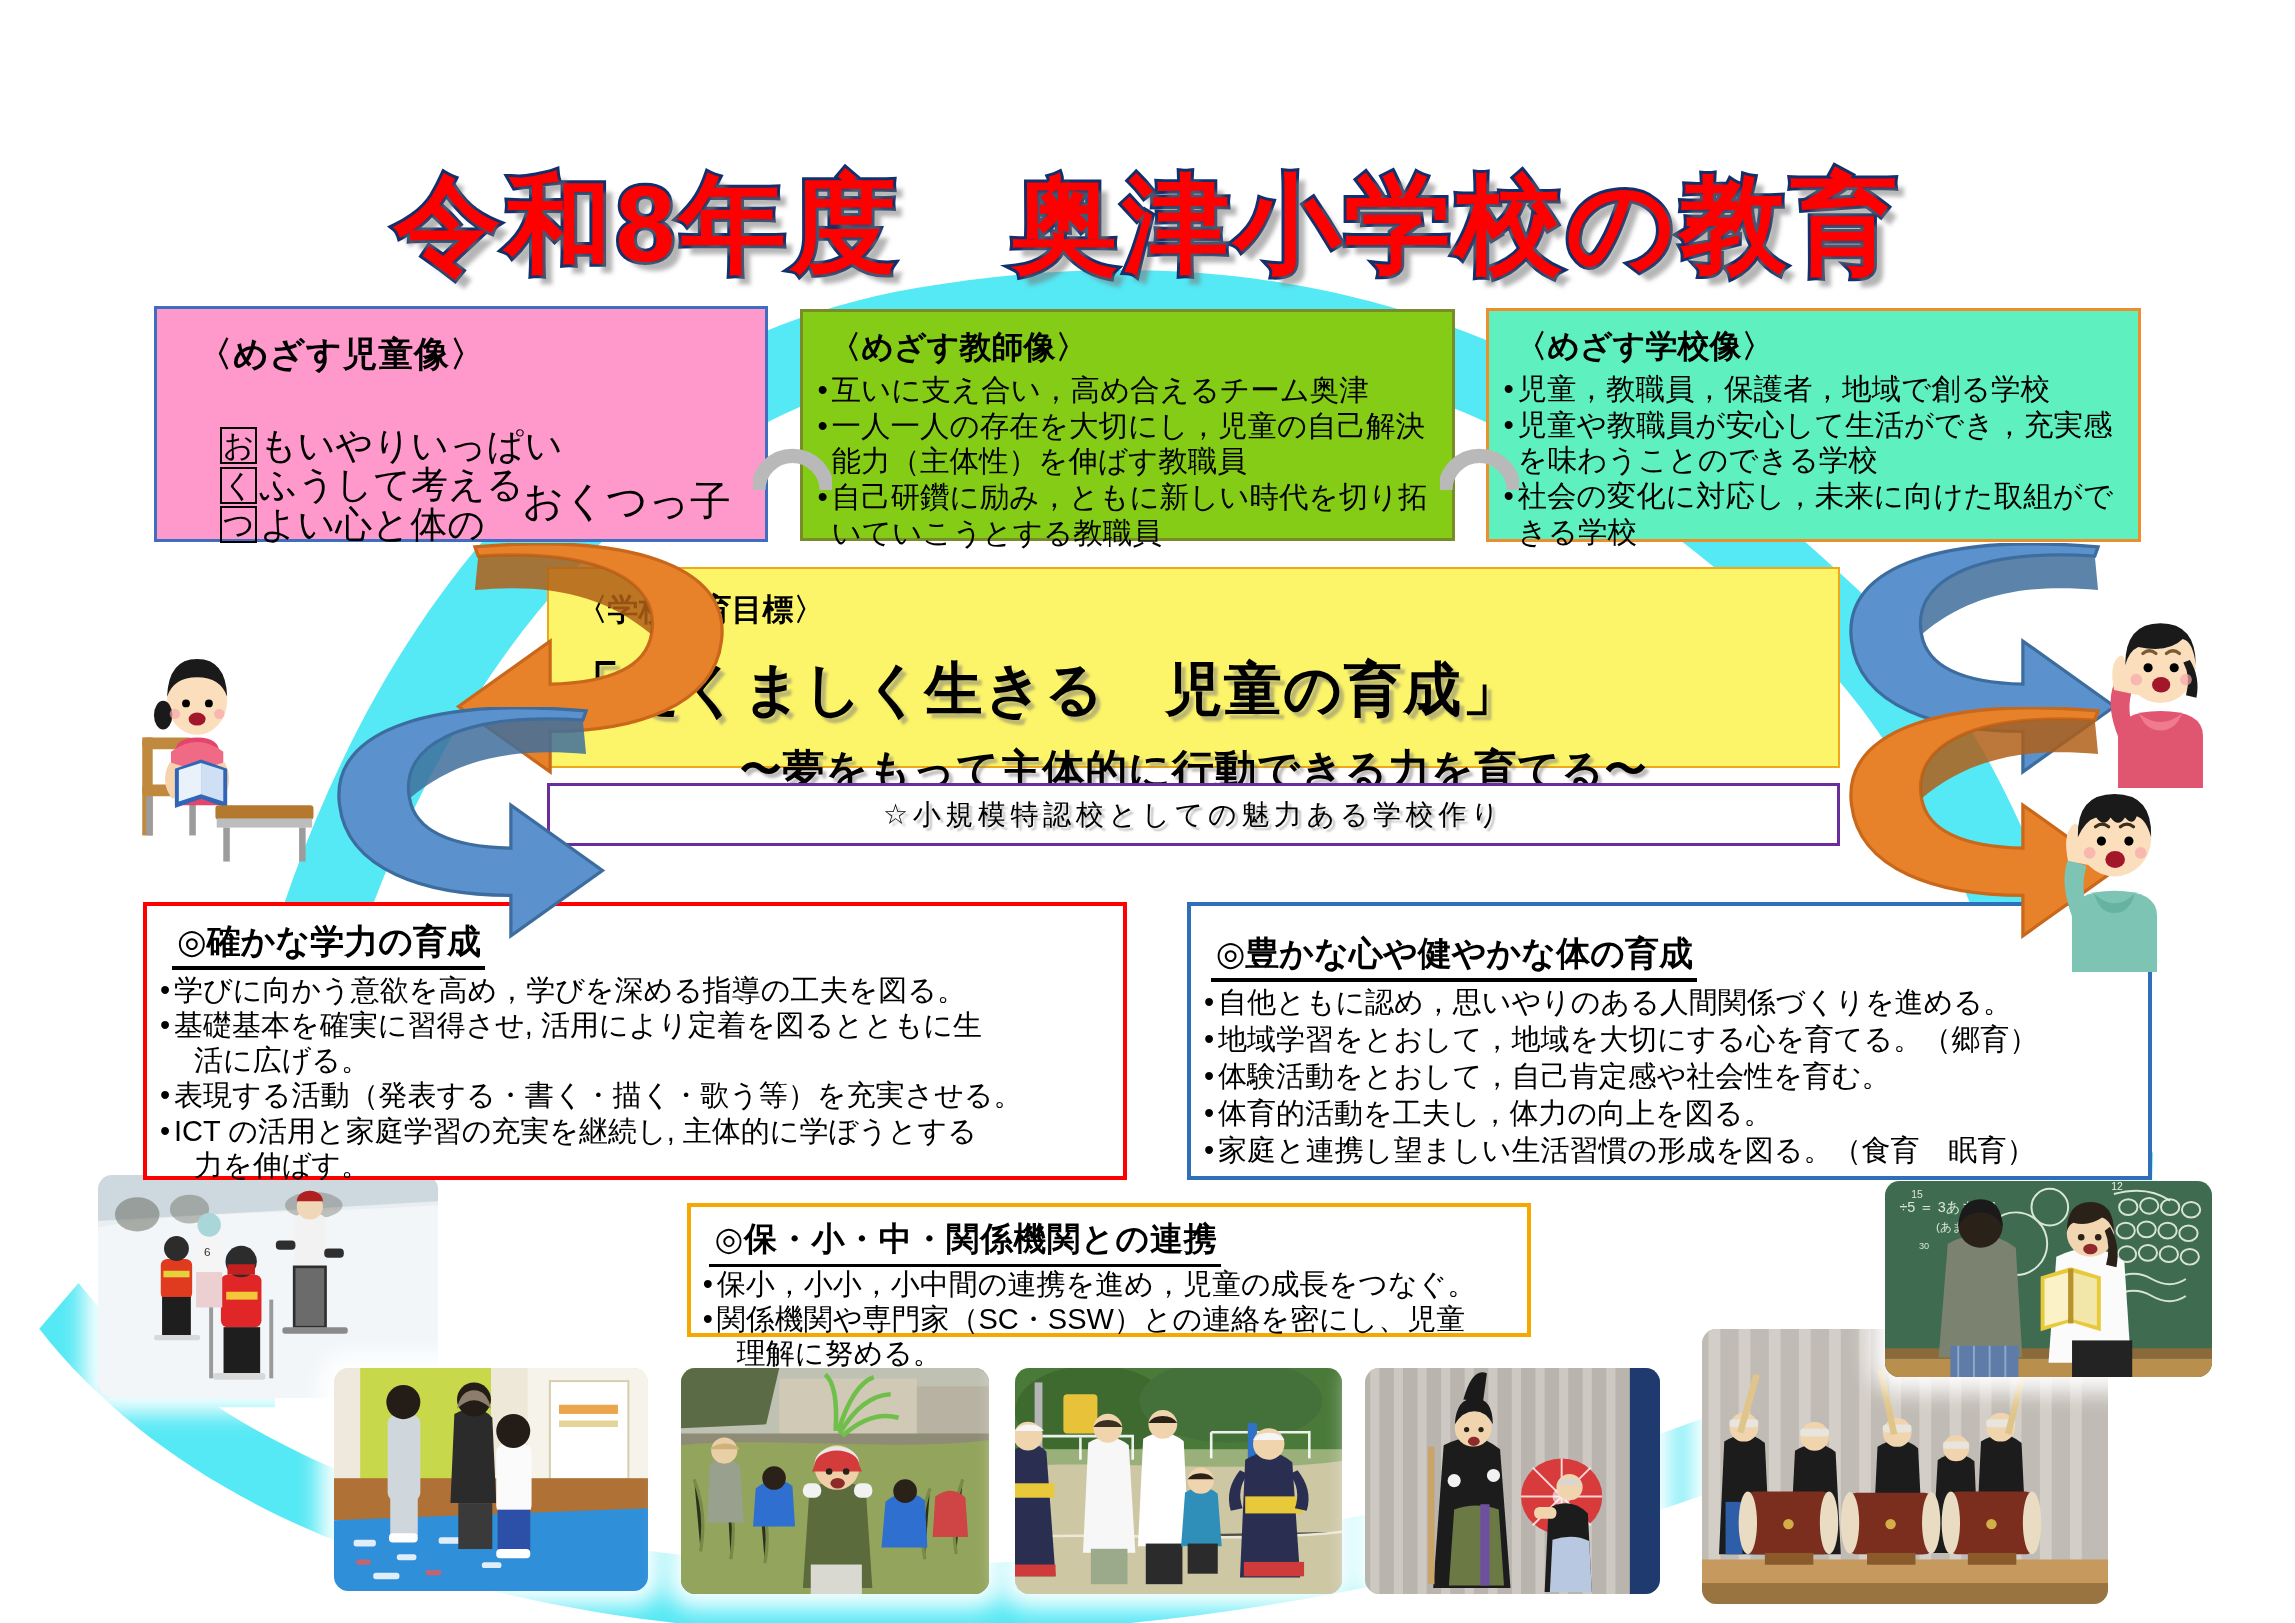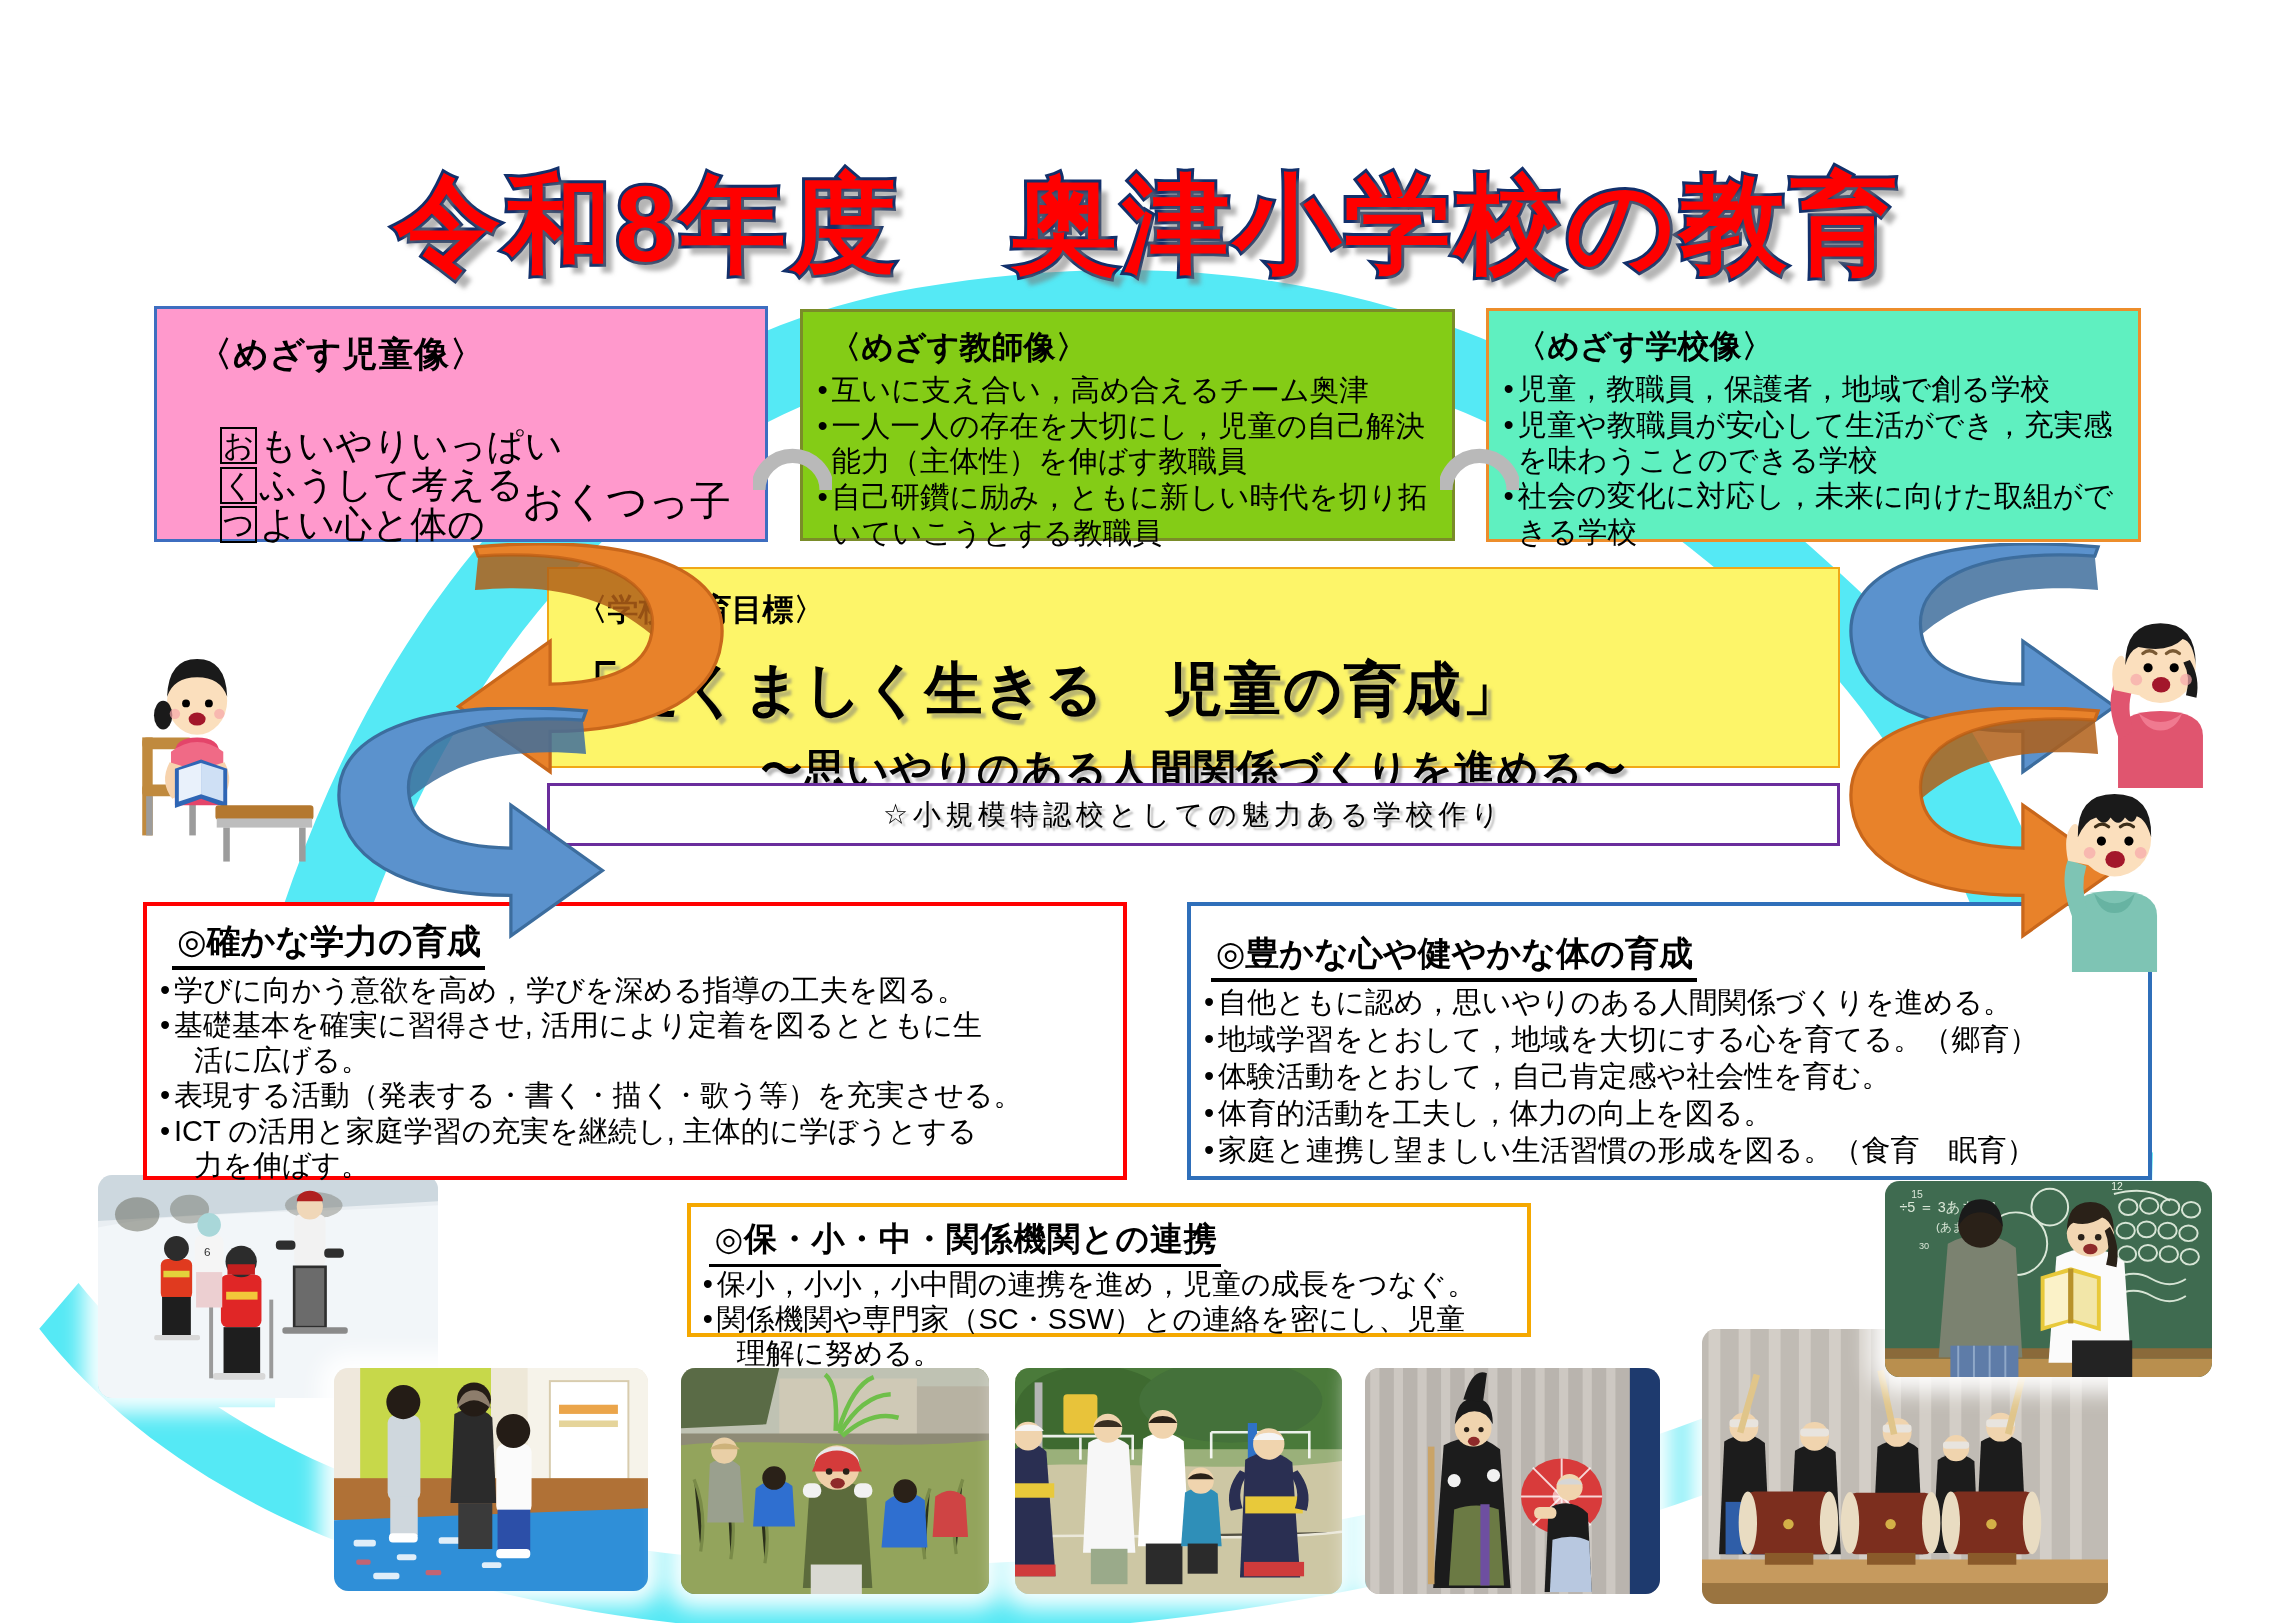--- a/index.html
+++ b/index.html
@@ -326,21 +326,21 @@
       </div>
     <div class="bl">
         <span class="bullet">•</span>
         <span>社会の変化に対応し，未来に向けた取組ができる学校</span>
       </div>
   </div>
 
   <div class="box" id="box-goal">
     <div class="hdr">〈学校教育目標〉</div>
     <div class="main">「たくましく生きる　児童の育成」</div>
-    <div class="sub">〜思いやりのある人間関係づくりを進める〜</div>
+    <div class="sub">〜夢をもって主体的に行動できる力を育てる〜</div>
   </div>
 
   <div class="box" id="box-special">
     <div class="txt">☆小規模特認校としての魅力ある学校作り</div>
   </div>
 
   <div class="box" id="box-academic">
     <div class="hdr">◎確かな学力の育成</div>
     <div class="bl">
         <span class="bullet">•</span>

